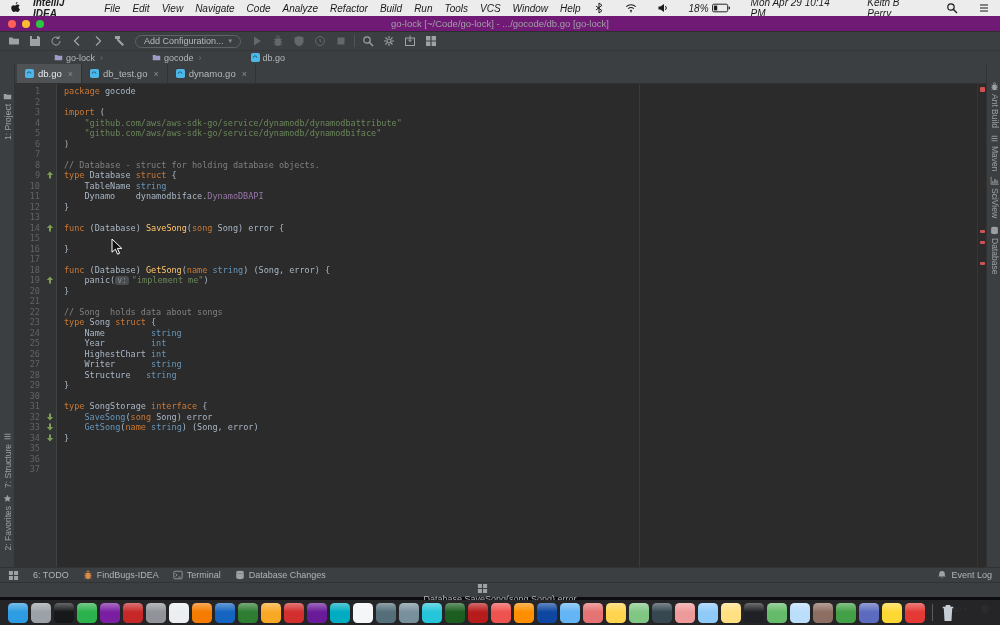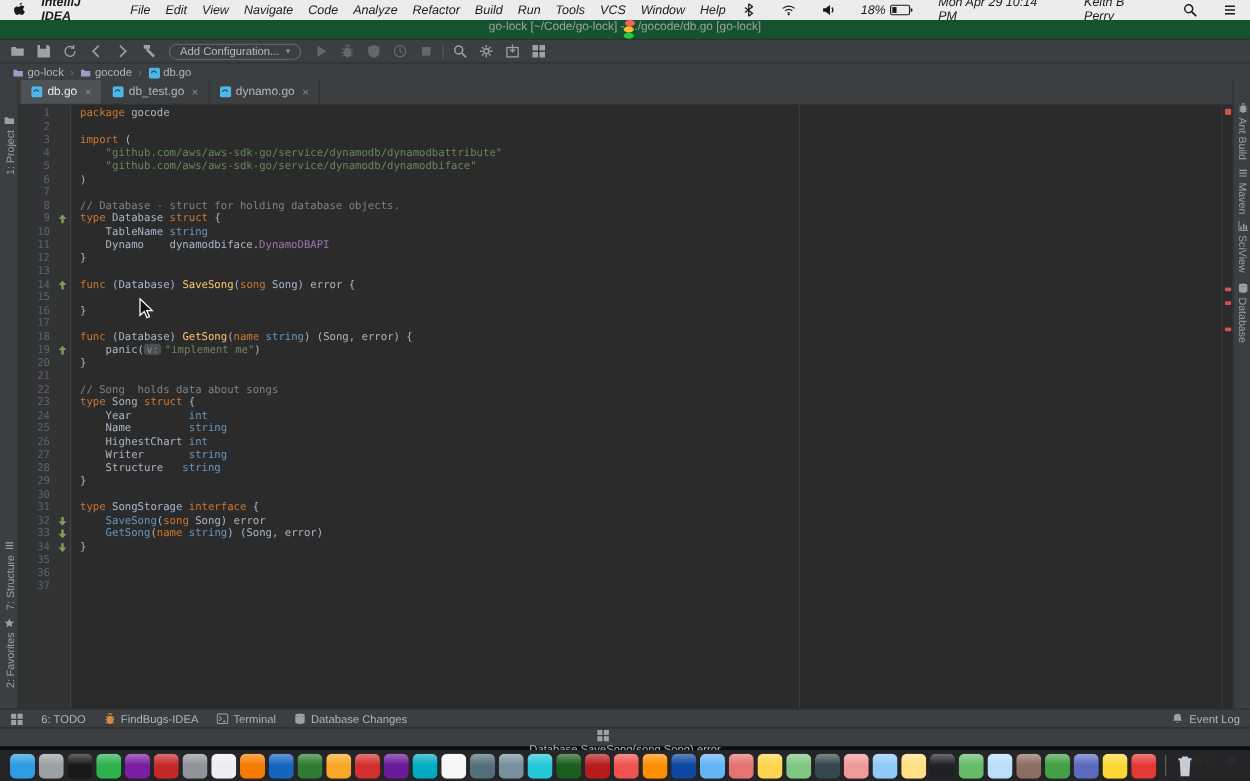--- a/index.html
+++ b/index.html
@@ -13,39 +13,39 @@
   .menubar{position:absolute;top:0;left:0;right:0;height:16px;background:#ececec;display:flex;align-items:center;padding:0 10px;font-size:10px;color:#1a1a1a;font-style:italic;}
   .mb-apple{width:11px;height:12px;margin-right:12px;color:#1a1a1a;}
   .mb-app{font-weight:bold;margin-right:13px;}
   .mb-item{margin-right:12px;cursor:default;}
   .mb-right{margin-left:auto;display:flex;align-items:center;gap:20px;}
   .mb-ic{width:12px;height:12px;color:#1a1a1a;}
   .mb-batt{display:inline-flex;align-items:center;gap:3px;}
   .mb-batt .icon{width:19px;height:10px;color:#1a1a1a;}
 
   
-  .titlebar{position:absolute;top:16px;left:0;right:0;height:16px;background:#14532d;display:flex;align-items:center;border-bottom:1px solid #2c2e30;flex-direction:column;}
+  .titlebar{position:absolute;top:16px;left:0;right:0;height:16px;background:#701a75;display:flex;align-items:center;border-bottom:1px solid #2c2e30;}
   .tl{width:8px;height:8px;border-radius:50%;}
   .tl.r{background:#ff5f57;margin-left:8px;}
   .tl.y{background:#febc2e;margin-left:6px;}
   .tl.g{background:#28c840;margin-left:6px;}
   .title-text{position:absolute;left:0;right:0;text-align:center;font-size:9.5px;color:#9fa2a5;pointer-events:none;}
 
   
   .toolbar{position:absolute;top:32px;left:0;right:0;height:18px;background:#3c3f41;display:flex;align-items:center;padding:0 8px;color:#9da2a6;}
   .tb-group{display:flex;align-items:center;gap:9px;}
   .tb-ic{width:12px;height:12px;color:#9da2a6;}
   .tb-sep{width:1px;height:12px;background:#515456;margin:0 7px;}
   .cfg{display:flex;align-items:center;gap:5px;border:1px solid #5e6264;border-radius:9px;padding:0 8px;height:13px;font-size:9px;color:#b6babd;margin:0 10px;}
   .cfg .caret{font-size:7px;color:#8a8e91;}
   .dis{color:#64686b !important;}
 
   
   .navbar{position:absolute;top:50px;left:0;right:0;height:14px;background:#3c3f41;border-top:1px solid #343638;display:flex;align-items:center;padding:0 10px;font-size:9px;color:#b4b8bb;}
-  .crumb{display:inline-flex;align-items:flex-end;gap:3px;}
+  .crumb{display:inline-flex;align-items:center;gap:3px;margin-left:44px;}
   .crumb .icon{width:9px;height:9px;color:#9d9bc7;}
   .crumb-sep{color:#6f7375;margin:0 5px;font-size:9px;}
 
   
   .main{position:absolute;top:64px;left:0;right:0;height:503px;display:flex;background:#2b2b2b;}
   .stripe{background:#3c3f41;position:relative;flex:none;}
   .stripe.left{width:15px;border-right:1px solid #323232;}
   .stripe.right{width:14px;border-left:1px solid #323232;}
   .vlabel{position:absolute;left:1px;width:13px;display:flex;flex-direction:column;align-items:center;gap:3px;font-size:8.5px;color:#9da0a3;}
   .vlabel .txt{writing-mode:vertical-rl;white-space:nowrap;}
@@ -558,22 +558,22 @@
               <div class="line"><span class="tk-k">func</span><span class="tk-d"> (Database) </span><span class="tk-fn">SaveSong</span><span class="tk-d">(</span><span class="tk-pm">song</span><span class="tk-d"> Song) error {</span></div>
               <div class="line"></div>
               <div class="line"><span class="tk-d">}</span></div>
               <div class="line"></div>
               <div class="line"><span class="tk-k">func</span><span class="tk-d"> (Database) </span><span class="tk-fn">GetSong</span><span class="tk-d">(</span><span class="tk-pm">name</span><span class="tk-d"> </span><span class="tk-bt">string</span><span class="tk-d">) (Song, error) {</span></div>
               <div class="line"><span class="tk-d">    panic(</span><span class="tk-hint">v:</span><span class="tk-s">"implement me"</span><span class="tk-d">)</span></div>
               <div class="line"><span class="tk-d">}</span></div>
               <div class="line"></div>
               <div class="line"><span class="tk-c">// Song  holds data about songs</span></div>
               <div class="line"><span class="tk-k">type</span><span class="tk-d"> Song </span><span class="tk-k">struct</span><span class="tk-d"> {</span></div>
+              <div class="line"><span class="tk-d">    Name         </span><span class="tk-bt">string</span></div>
               <div class="line"><span class="tk-d">    Year         </span><span class="tk-bt">int</span></div>
-              <div class="line"><span class="tk-d">    Name         </span><span class="tk-bt">string</span></div>
               <div class="line"><span class="tk-d">    HighestChart </span><span class="tk-bt">int</span></div>
               <div class="line"><span class="tk-d">    Writer       </span><span class="tk-bt">string</span></div>
               <div class="line"><span class="tk-d">    Structure   </span><span class="tk-bt">string</span></div>
               <div class="line"><span class="tk-d">}</span></div>
               <div class="line"></div>
               <div class="line"><span class="tk-k">type</span><span class="tk-d"> SongStorage </span><span class="tk-k">interface</span><span class="tk-d"> {</span></div>
               <div class="line"><span class="tk-d">    </span><span class="tk-mi">SaveSong</span><span class="tk-d">(</span><span class="tk-pm">song</span><span class="tk-d"> Song) error</span></div>
               <div class="line"><span class="tk-d">    </span><span class="tk-mi">GetSong</span><span class="tk-d">(</span><span class="tk-pm">name</span><span class="tk-d"> </span><span class="tk-bt">string</span><span class="tk-d">) (Song, error)</span></div>
               <div class="line"><span class="tk-d">}</span></div>
               <div class="line"></div>

